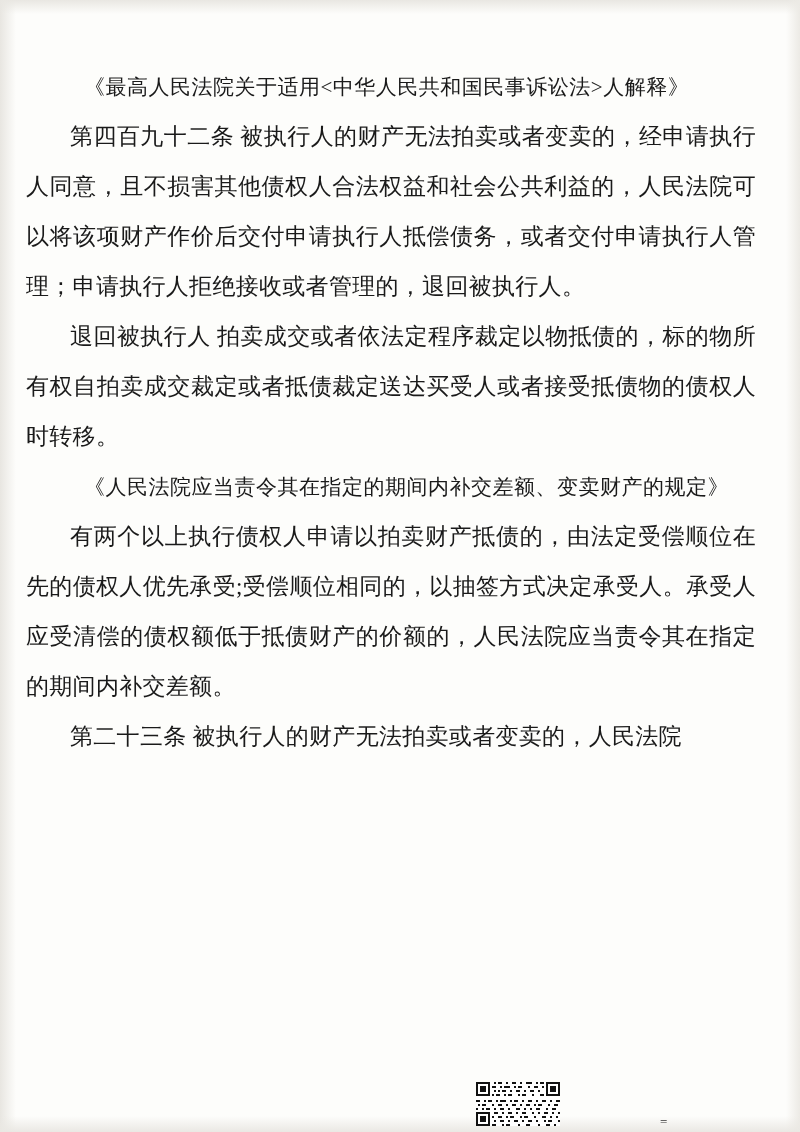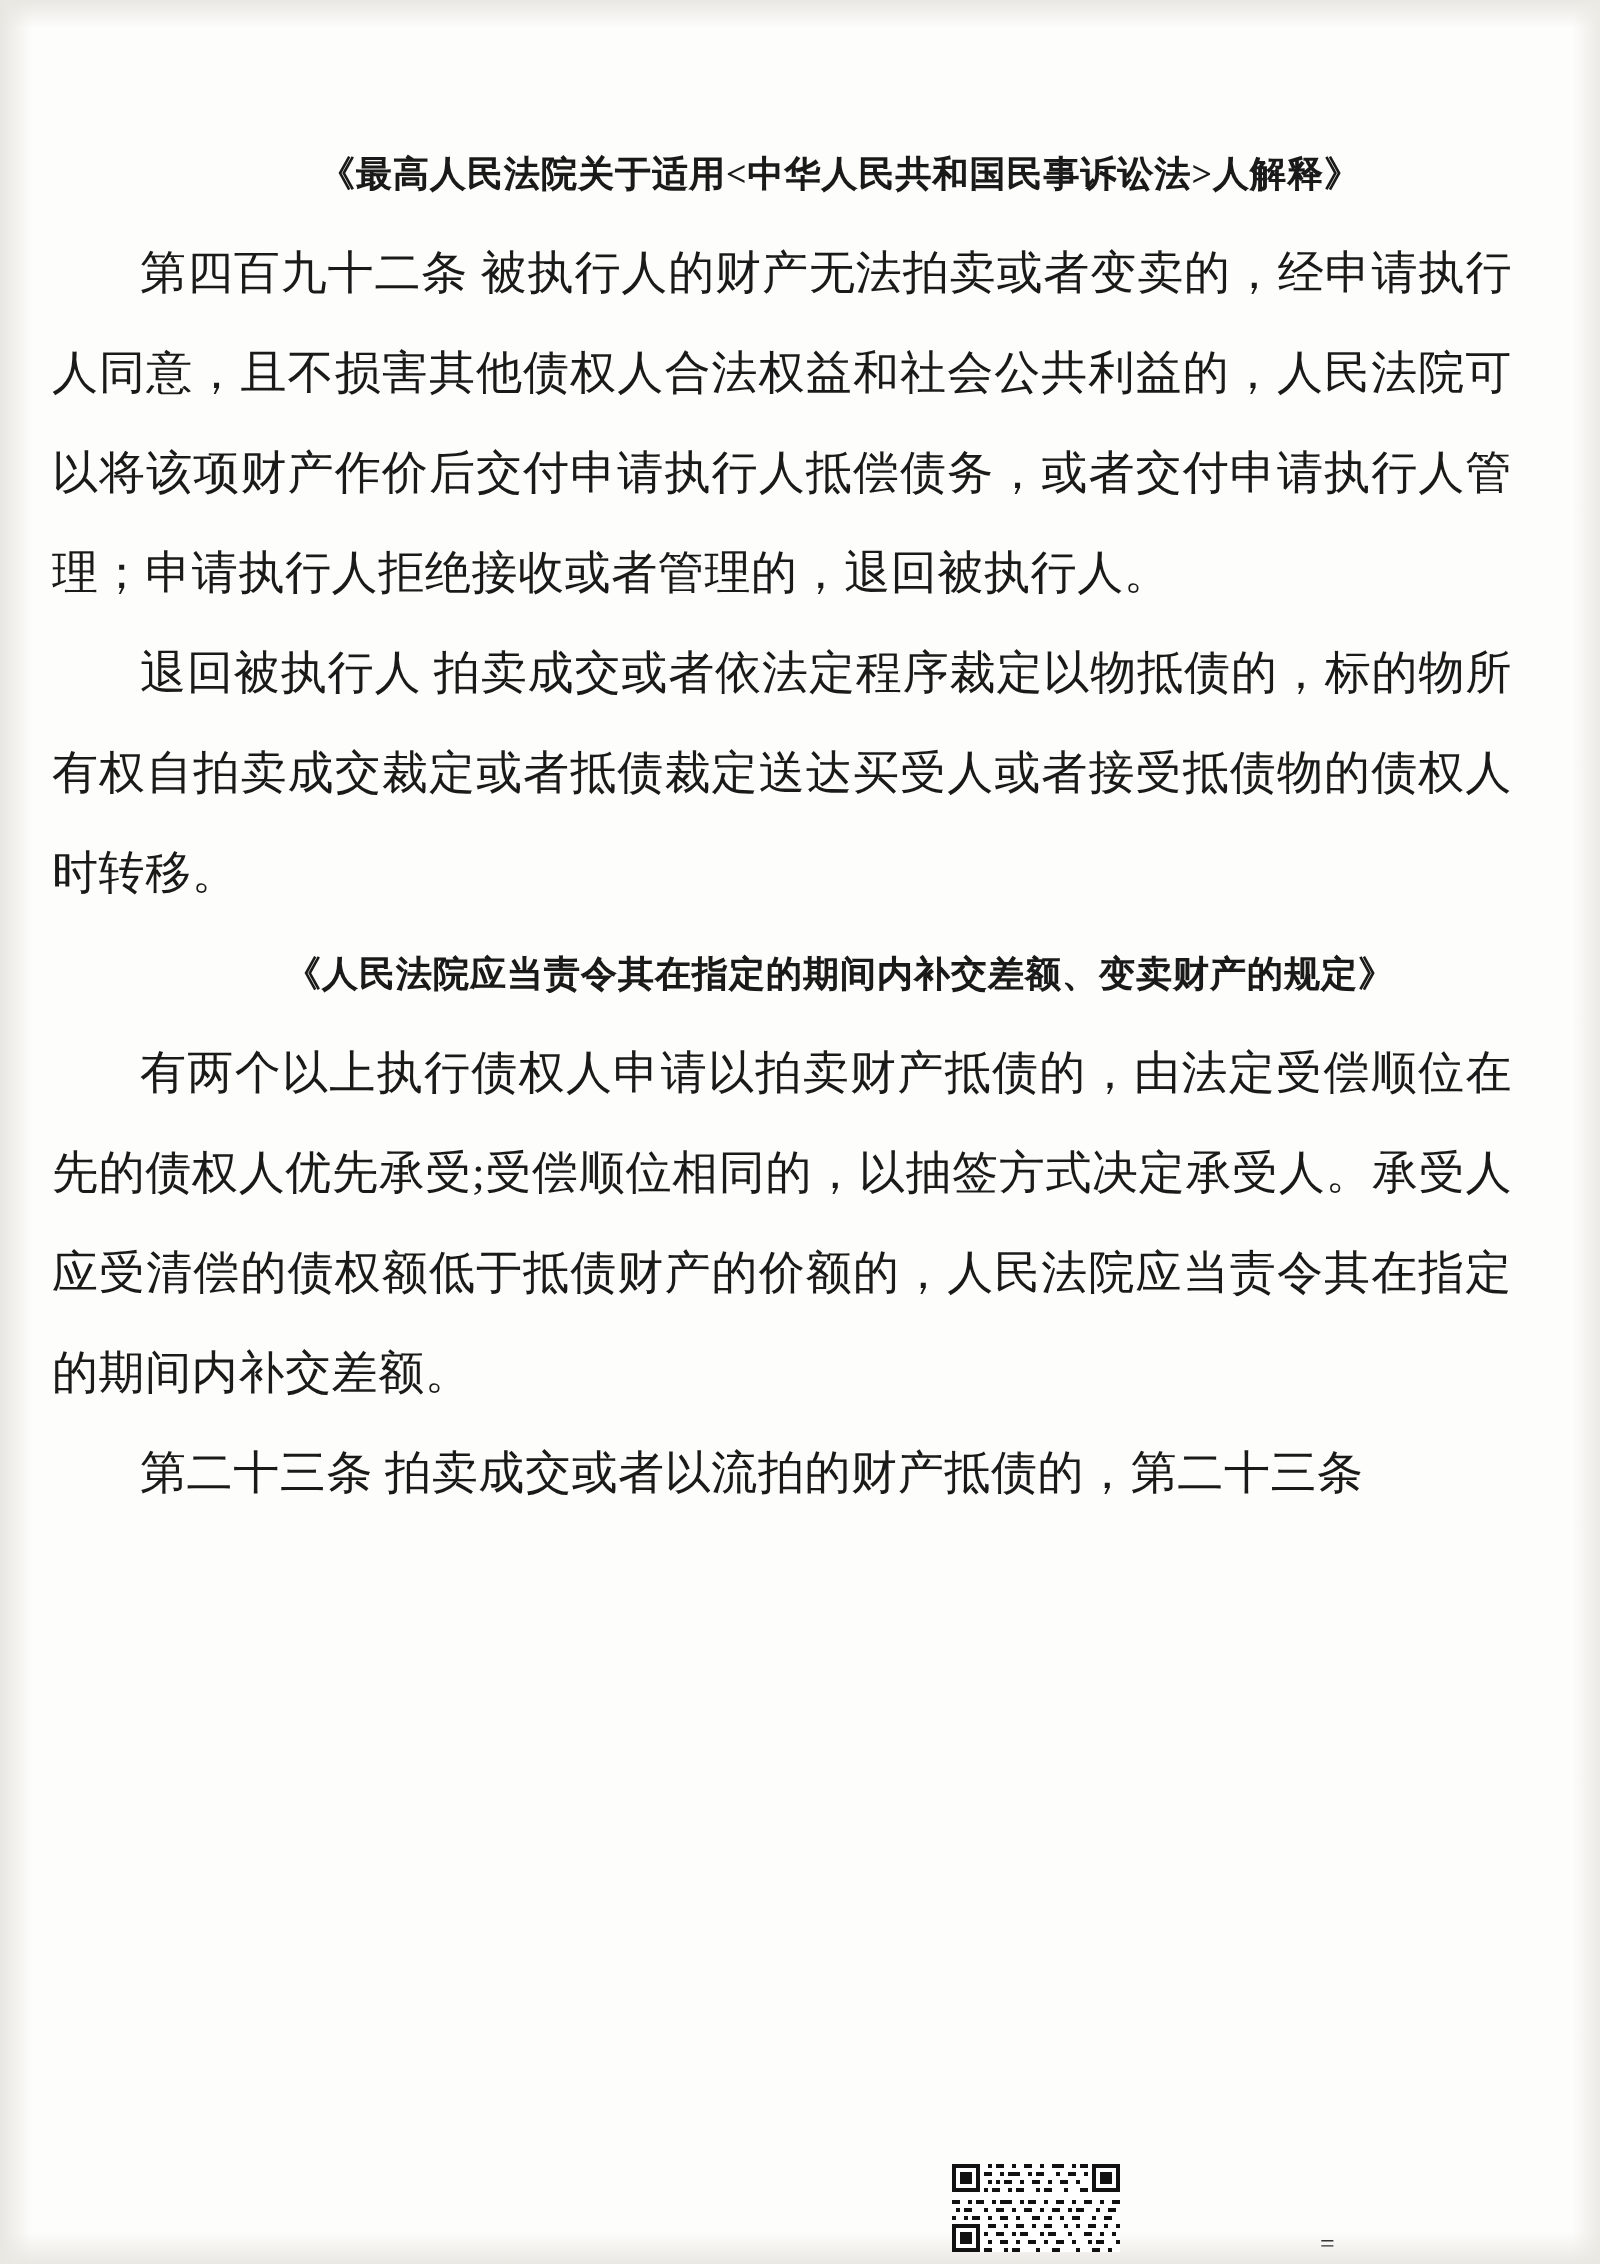--- a/index.html
+++ b/index.html
@@ -48,25 +48,25 @@
     background: linear-gradient(to top, #eae8e3, rgba(255,255,255,0));
     pointer-events: none;
   }
   .content {
     position: absolute;
     left: 26px;
     top: 62px;
     width: 730px;
   }
   .heading {
-    font-weight: bold;
-    font-size: 18px;
+    font-weight: normal;
+    font-size: 21px;
     line-height: 50px;
     letter-spacing: 0.5px;
-    text-align: center;
+    text-align: left;
   }
   .heading.indent {
     padding-left: 58px;
   }
   .para {
     font-size: 23px;
     line-height: 50px;
     letter-spacing: 0.3px;
     text-align: justify;
     text-justify: inter-ideograph;
@@ -116,21 +116,21 @@
     </div>
 
     <div class="block heading indent">《人民法院应当责令其在指定的期间内补交差额、变卖财产的规定》</div>
 
 
     <div class="block para">
       <span class="lead">有两个以上执行债权人申请以拍卖财产抵债的，由法定受偿顺位在先的债权人优先承受;受偿顺位相同的，以抽签方式决定承受人。承受人应受清偿的债权额低于抵债财产的价额的，人民法院应当责令其在指定的期间内补交差额。</span>
     </div>
 
     <div class="block para">
-      <span class="lead">第二十三条 拍卖成交或者以流拍的财产抵债的，第二十三条</span>
+      <span class="lead">第二十三条 被执行人的财产无法拍卖或者变卖的，人民法院</span>
     </div>
 
   </div>
 
   <div class="qr">
     <svg width="84" height="44" viewBox="0 0 42 22" shape-rendering="crispEdges" aria-hidden="true">
       <rect width="42" height="22" fill="#ffffff"></rect>
       <g fill="#111111">
         <rect x="0" y="0" width="7" height="7"></rect>
         <rect x="1" y="1" width="5" height="5" fill="#ffffff"></rect>

